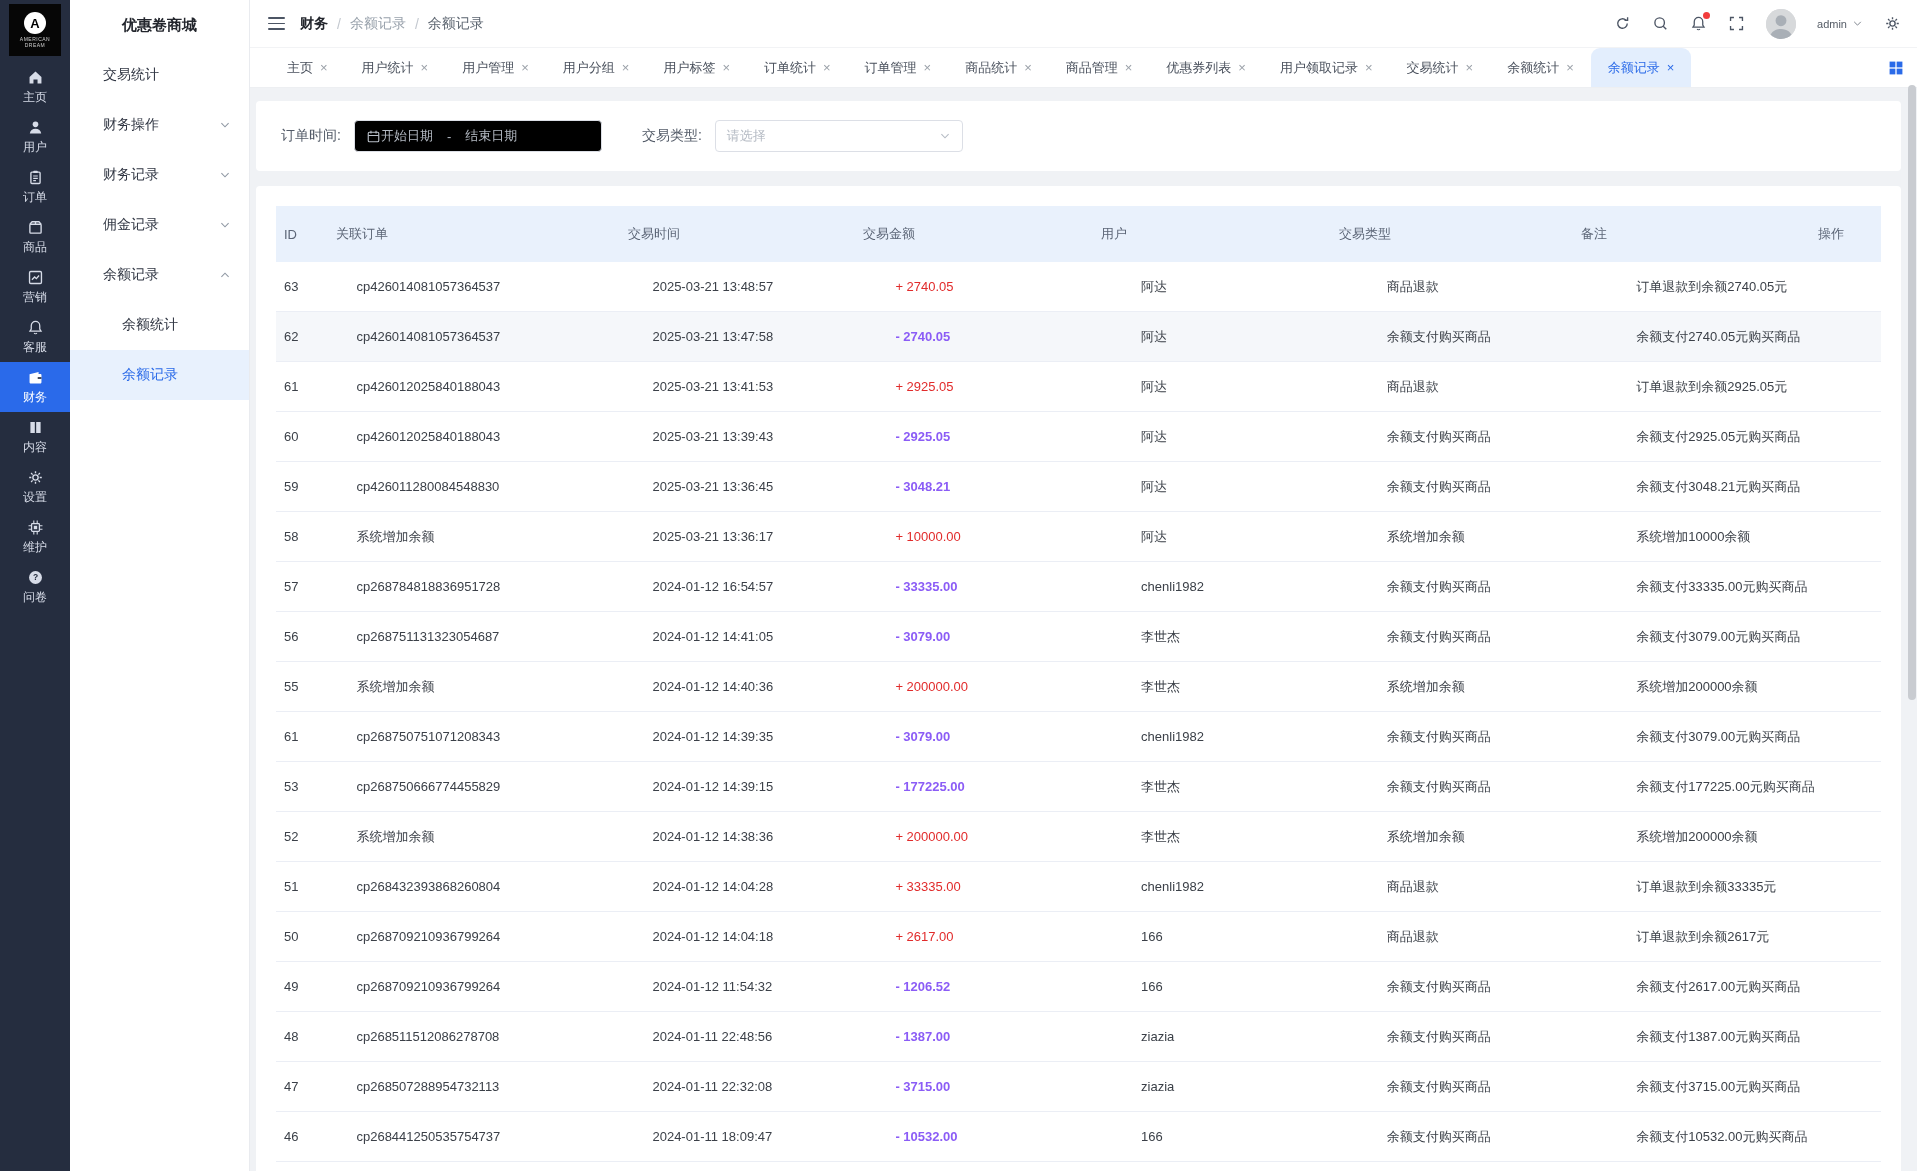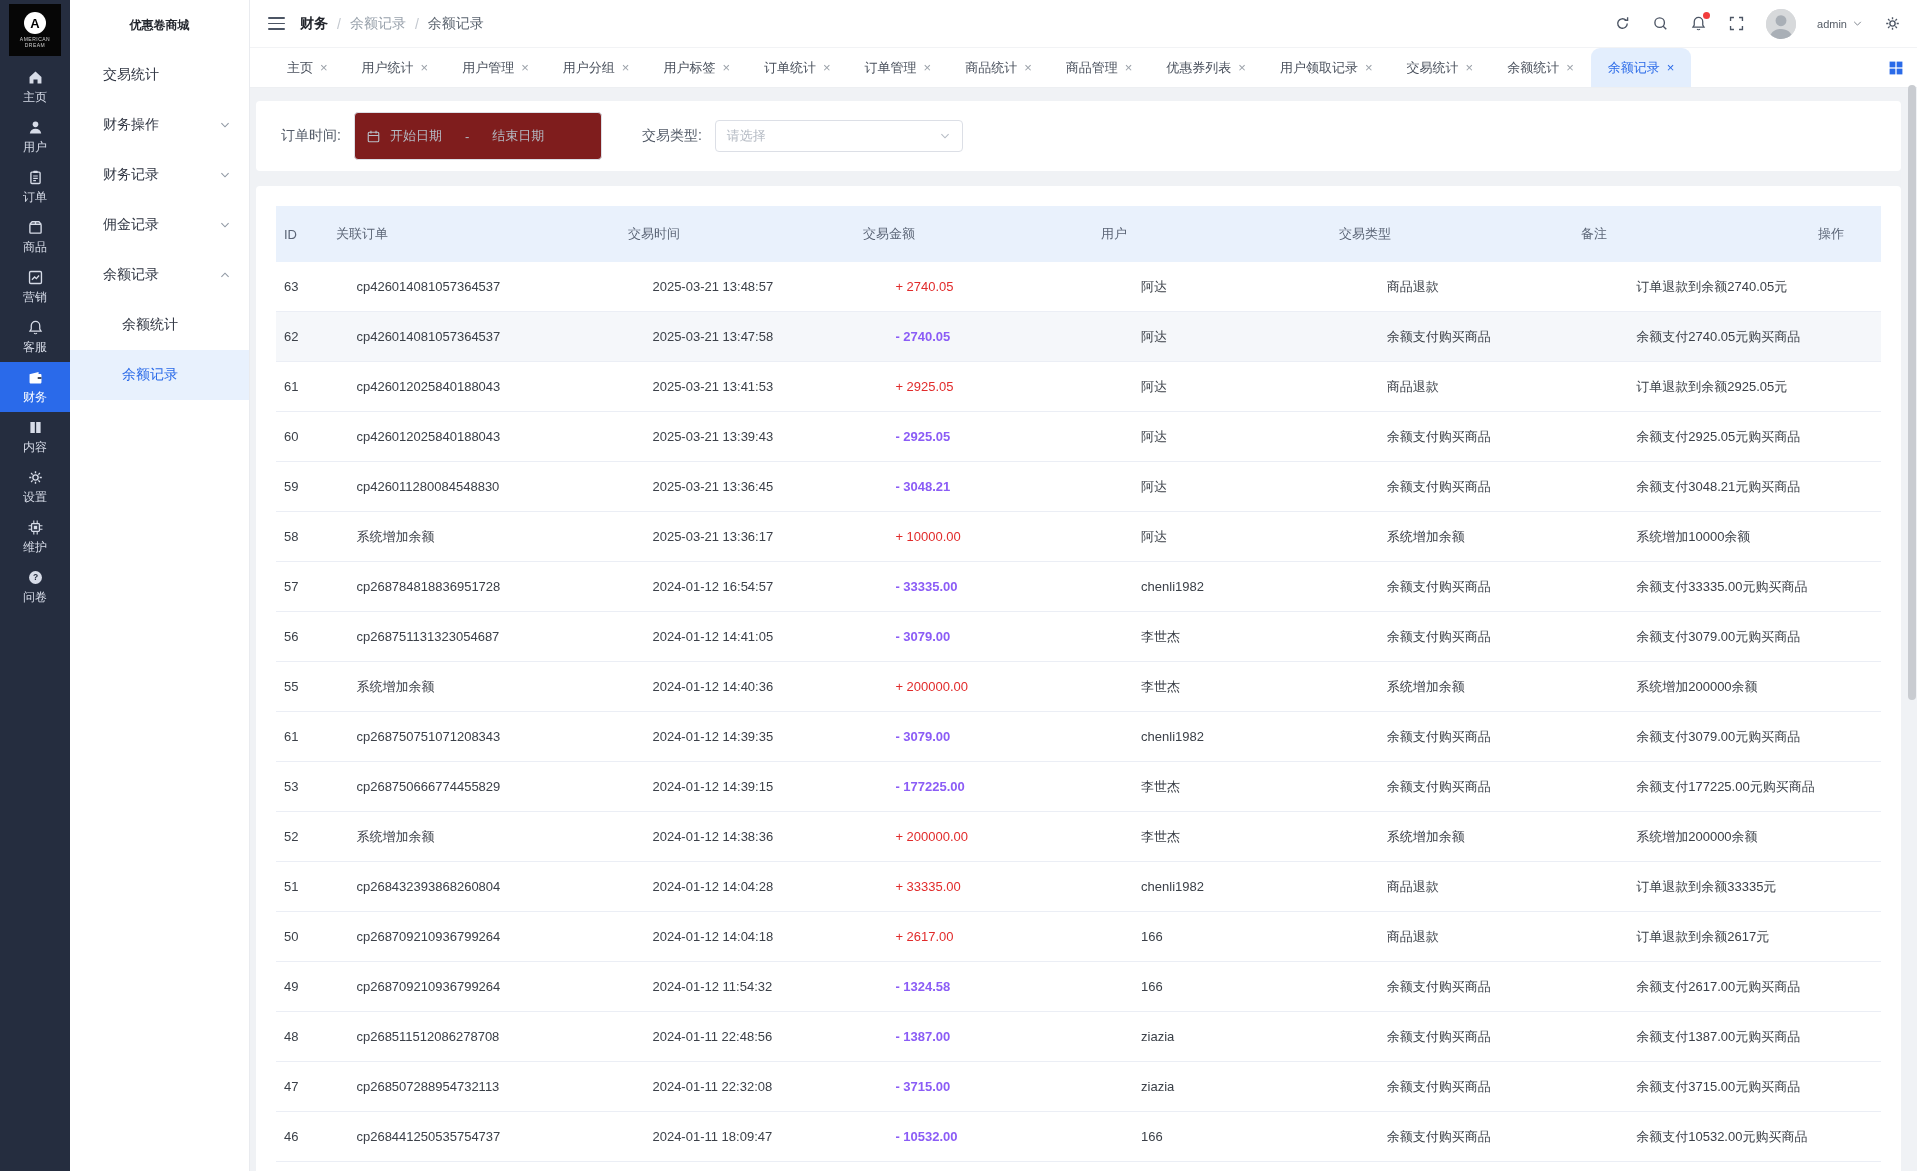--- a/index.html
+++ b/index.html
@@ -11,21 +11,21 @@
   #rail { position:absolute; left:0; top:0; width:70px; height:100%; background:#252d3f; z-index:5; }
   .rail-logo { width:52px; height:52px; margin:4px auto 6px; background:#060606; display:flex; flex-direction:column; align-items:center; justify-content:center; cursor:pointer; }
   .logo-circle { width:22px; height:22px; border-radius:50%; background:#fff; color:#000; font-size:13px; font-weight:bold; display:flex; align-items:center; justify-content:center; }
   .logo-text { margin-top:2px; text-align:center; color:#cfcfcf; font-size:5px; letter-spacing:.5px; line-height:6px; }
   .rail-item { height:50px; display:flex; flex-direction:column; align-items:center; justify-content:center; gap:3px; color:#d7dce8; font-size:12px; cursor:pointer; }
   .rail-item .ric { width:17px; height:17px; }
   .rail-item.active { background:#2a6aea; color:#fff; }
 
   
   #sidebar { position:absolute; left:70px; top:0; width:180px; height:100%; background:#fff; border-right:1px solid #e9ebef; z-index:4; }
-  .sb-title { height:50px; line-height:50px; text-align:center; font-size:12px; font-weight:bold; color:#23262d; }
+  .sb-title { height:50px; line-height:50px; text-align:center; font-size:15px; font-weight:bold; color:#23262d; }
   .menu-item { height:50px; display:flex; align-items:center; padding:0 18px 0 33px; font-size:14px; color:#2f3542; cursor:pointer; }
   .menu-item .chev { margin-left:auto; width:12px; height:12px; color:#8f97a3; }
   .menu-sub { padding-left:52px; }
   .menu-sub.active { background:#e8f1fd; color:#2a6ae8; }
 
   
   #main { position:absolute; left:250px; top:0; right:0; bottom:0; }
   .topbar { height:48px; background:#fff; display:flex; align-items:center; padding:0 16px 0 18px; border-bottom:1px solid #f2f3f5; }
   .burger { width:17px; height:13px; display:flex; flex-direction:column; justify-content:space-between; cursor:pointer; }
   .burger i { display:block; height:1.8px; background:#4c5564; border-radius:1px; }
@@ -48,21 +48,21 @@
   .tab { display:flex; align-items:center; gap:7px; padding:0 17px; font-size:13px; color:#49505c; cursor:pointer; white-space:nowrap; }
   .tab .x { color:#9aa0a8; font-size:13px; line-height:1; }
   .tab.active { background:#e3eefd; color:#2a6ae8; border-radius:9px 9px 0 0; }
   .tab.active .x { color:#2a6ae8; }
   .tab-grid { position:absolute; right:13px; top:12px; width:16px; height:16px; cursor:pointer; color:#2a6ae8; }
 
   
   .content { position:absolute; top:88px; left:0; right:0; bottom:0; background:#f0f2f5; padding:13px 16px 0 6px; overflow:hidden; }
   .filter-card { background:#fff; border-radius:4px; height:70px; display:flex; align-items:center; padding:0 25px; margin-bottom:15px; }
   .f-label { font-size:14px; color:#535b68; margin-right:13px; }
-  .date-input { width:248px; height:48px; border:1px solid #dcdfe6; border-radius:4px; display:flex; align-items:center; padding:0 11px; gap:9px; cursor:text; background:#7f1d1d; }
+  .date-input { width:248px; height:32px; border:1px solid #dcdfe6; border-radius:4px; display:flex; align-items:center; padding:0 11px; cursor:text; background:#000000; }
   .date-input .cal { width:15px; height:15px; color:#b9bfc8; }
   .ph { color:#b4bac3; font-size:13px; }
   .date-sep { color:#b4bac3; font-size:13px; margin:0 14px; }
   .gap40 { width:40px; }
   .select-input { width:248px; height:32px; border:1px solid #dcdfe6; border-radius:4px; display:flex; align-items:center; padding:0 11px; cursor:pointer; background:#fff; }
   .select-input .chev { margin-left:auto; width:12px; height:12px; color:#b4bac3; }
 
   .table-card { background:#fff; border-radius:4px 4px 0 0; padding:20px 20px 0 20px; height:1000px; }
   .t-header { display:flex; align-items:center; height:56px; background:#e9f1fc; font-size:13px; color:#5b6576; }
   .t-row { display:flex; align-items:center; height:50px; border-bottom:1px solid #ebeef5; font-size:13px; color:#3b4048;gap:24px; }
@@ -552,21 +552,21 @@
             <div class="tc c3 amt-pos">+ 2617.00</div>
             <div class="tc c4">166</div>
             <div class="tc c5">商品退款</div>
             <div class="tc c6">订单退款到余额2617元</div>
             <div class="tc c7"><span class="remark-link">备注</span></div>
           </div>
           <div class="t-row">
             <div class="tc c0">49</div>
             <div class="tc c1">cp268709210936799264</div>
             <div class="tc c2">2024-01-12 11:54:32</div>
-            <div class="tc c3 amt-neg">- 1324.58</div>
+            <div class="tc c3 amt-neg">- 1206.52</div>
             <div class="tc c4">166</div>
             <div class="tc c5">余额支付购买商品</div>
             <div class="tc c6">余额支付2617.00元购买商品</div>
             <div class="tc c7"><span class="remark-link">备注</span></div>
           </div>
           <div class="t-row">
             <div class="tc c0">48</div>
             <div class="tc c1">cp268511512086278708</div>
             <div class="tc c2">2024-01-11 22:48:56</div>
             <div class="tc c3 amt-neg">- 1387.00</div>

